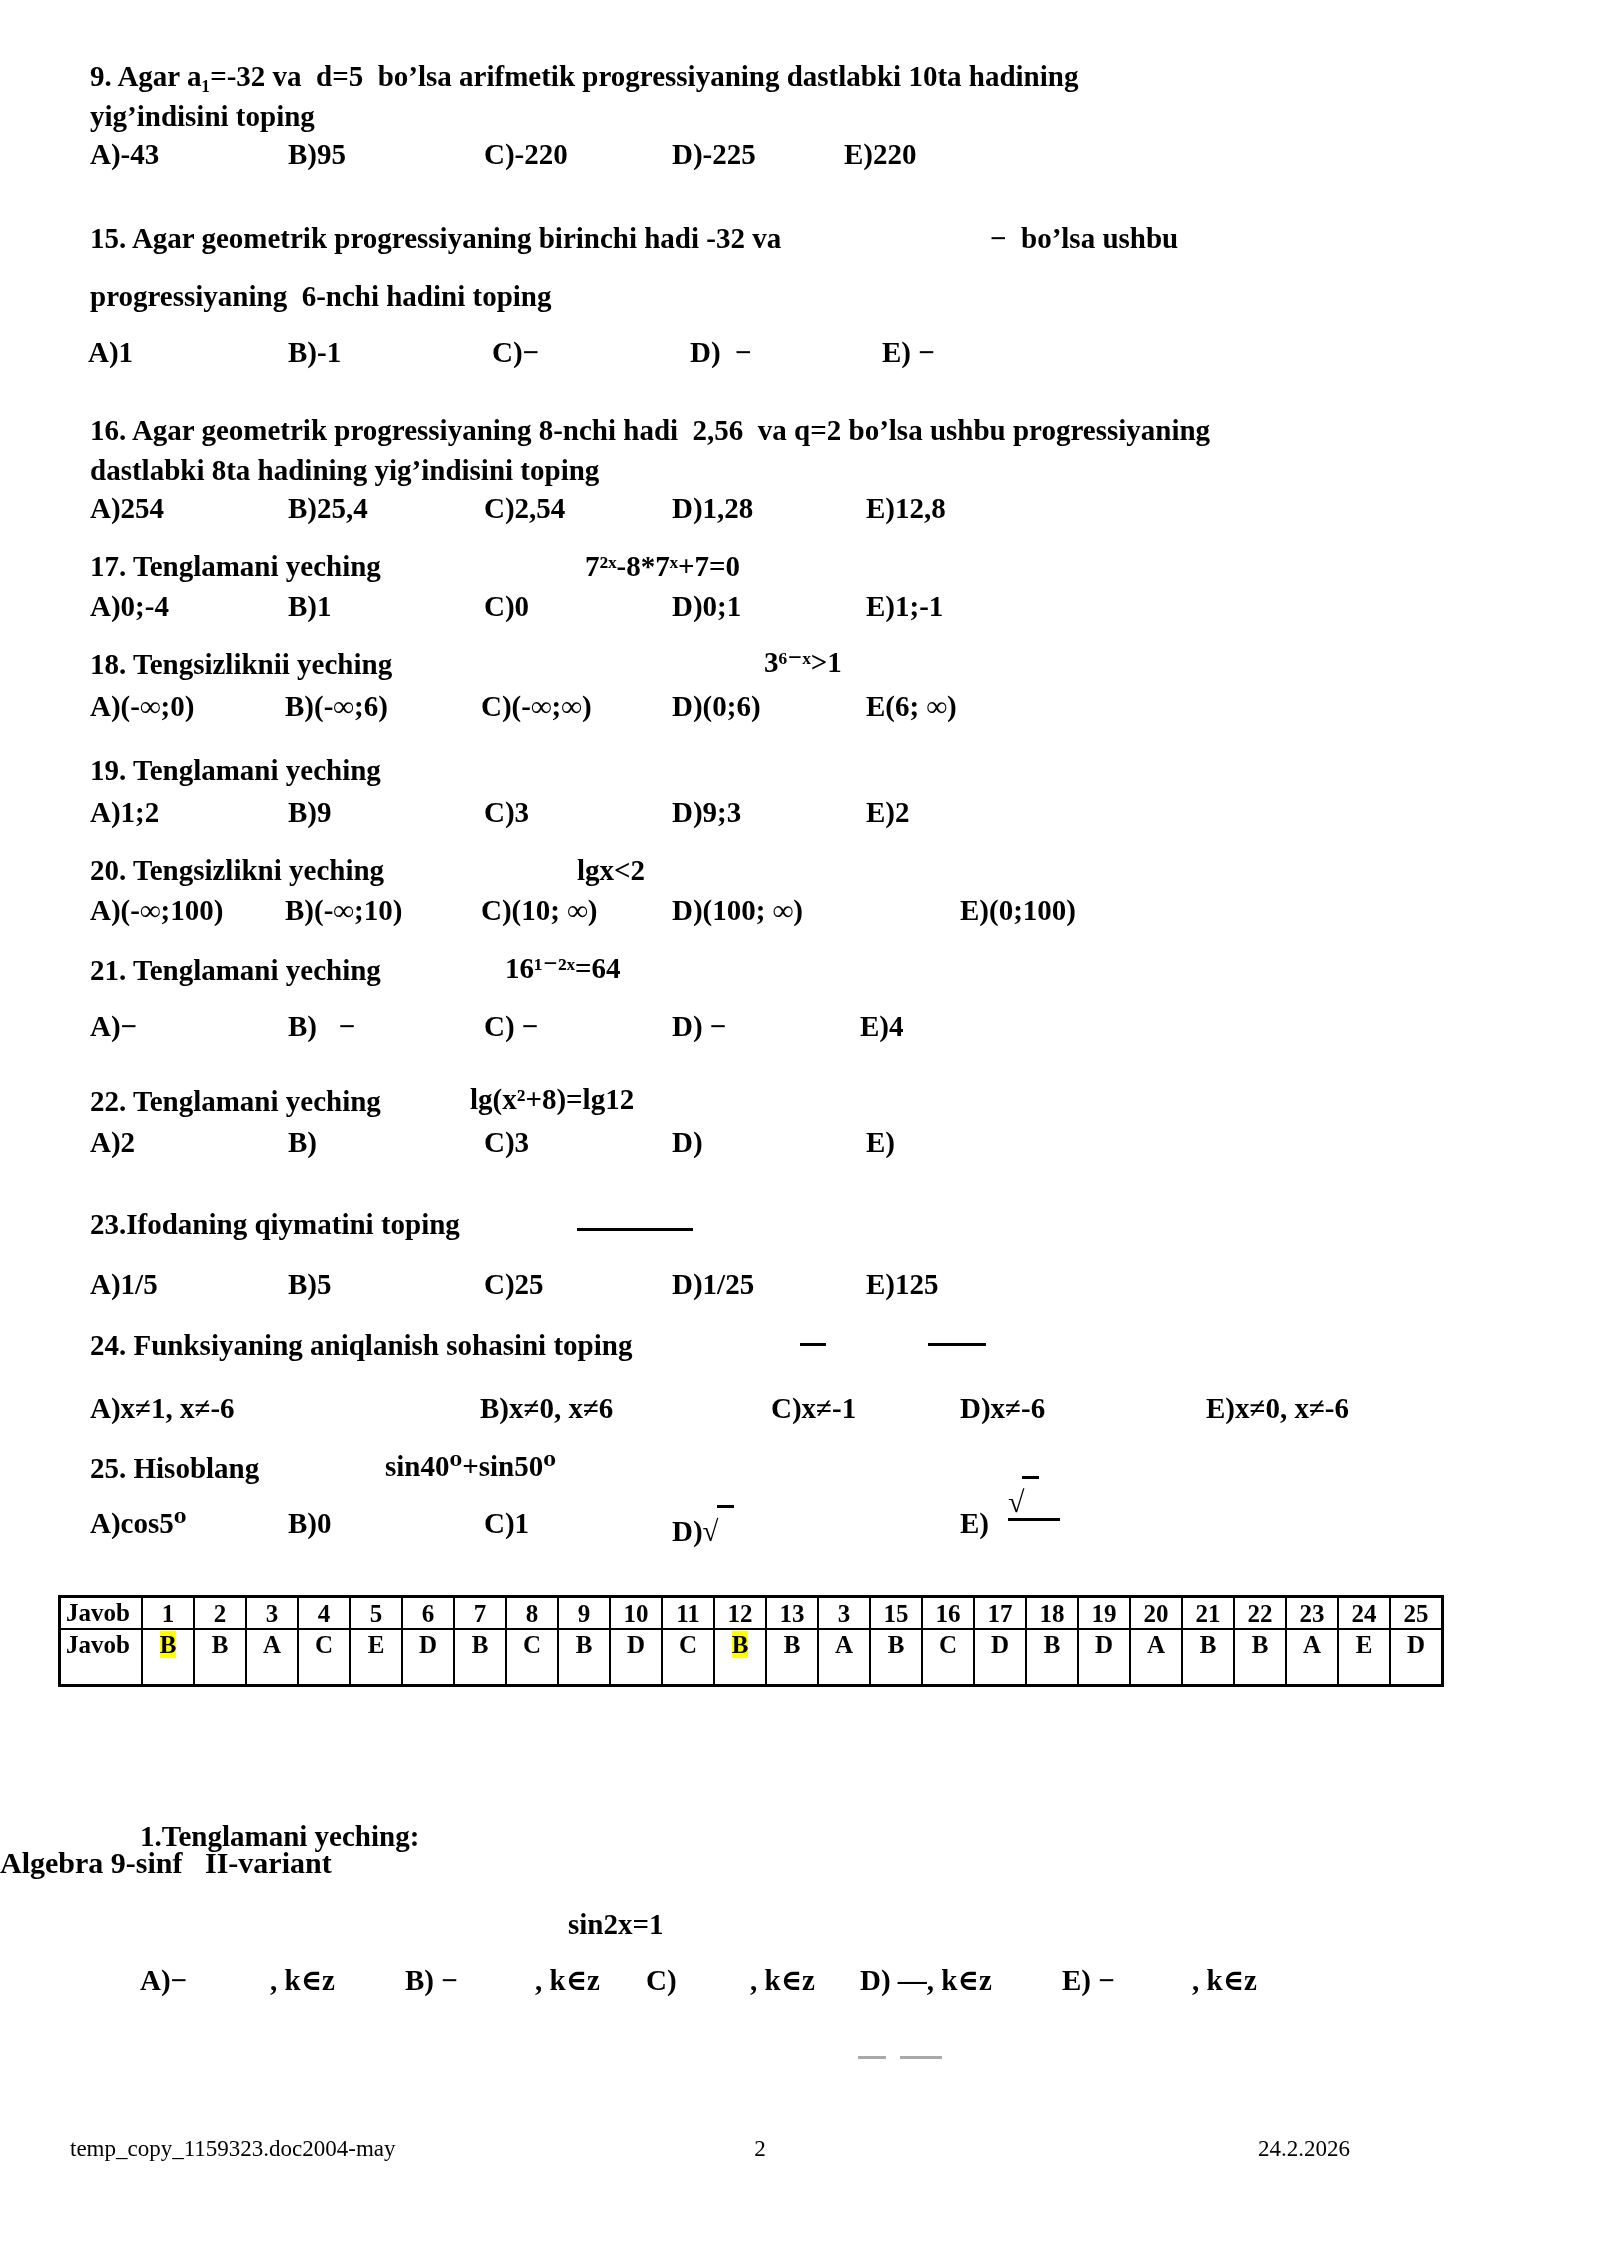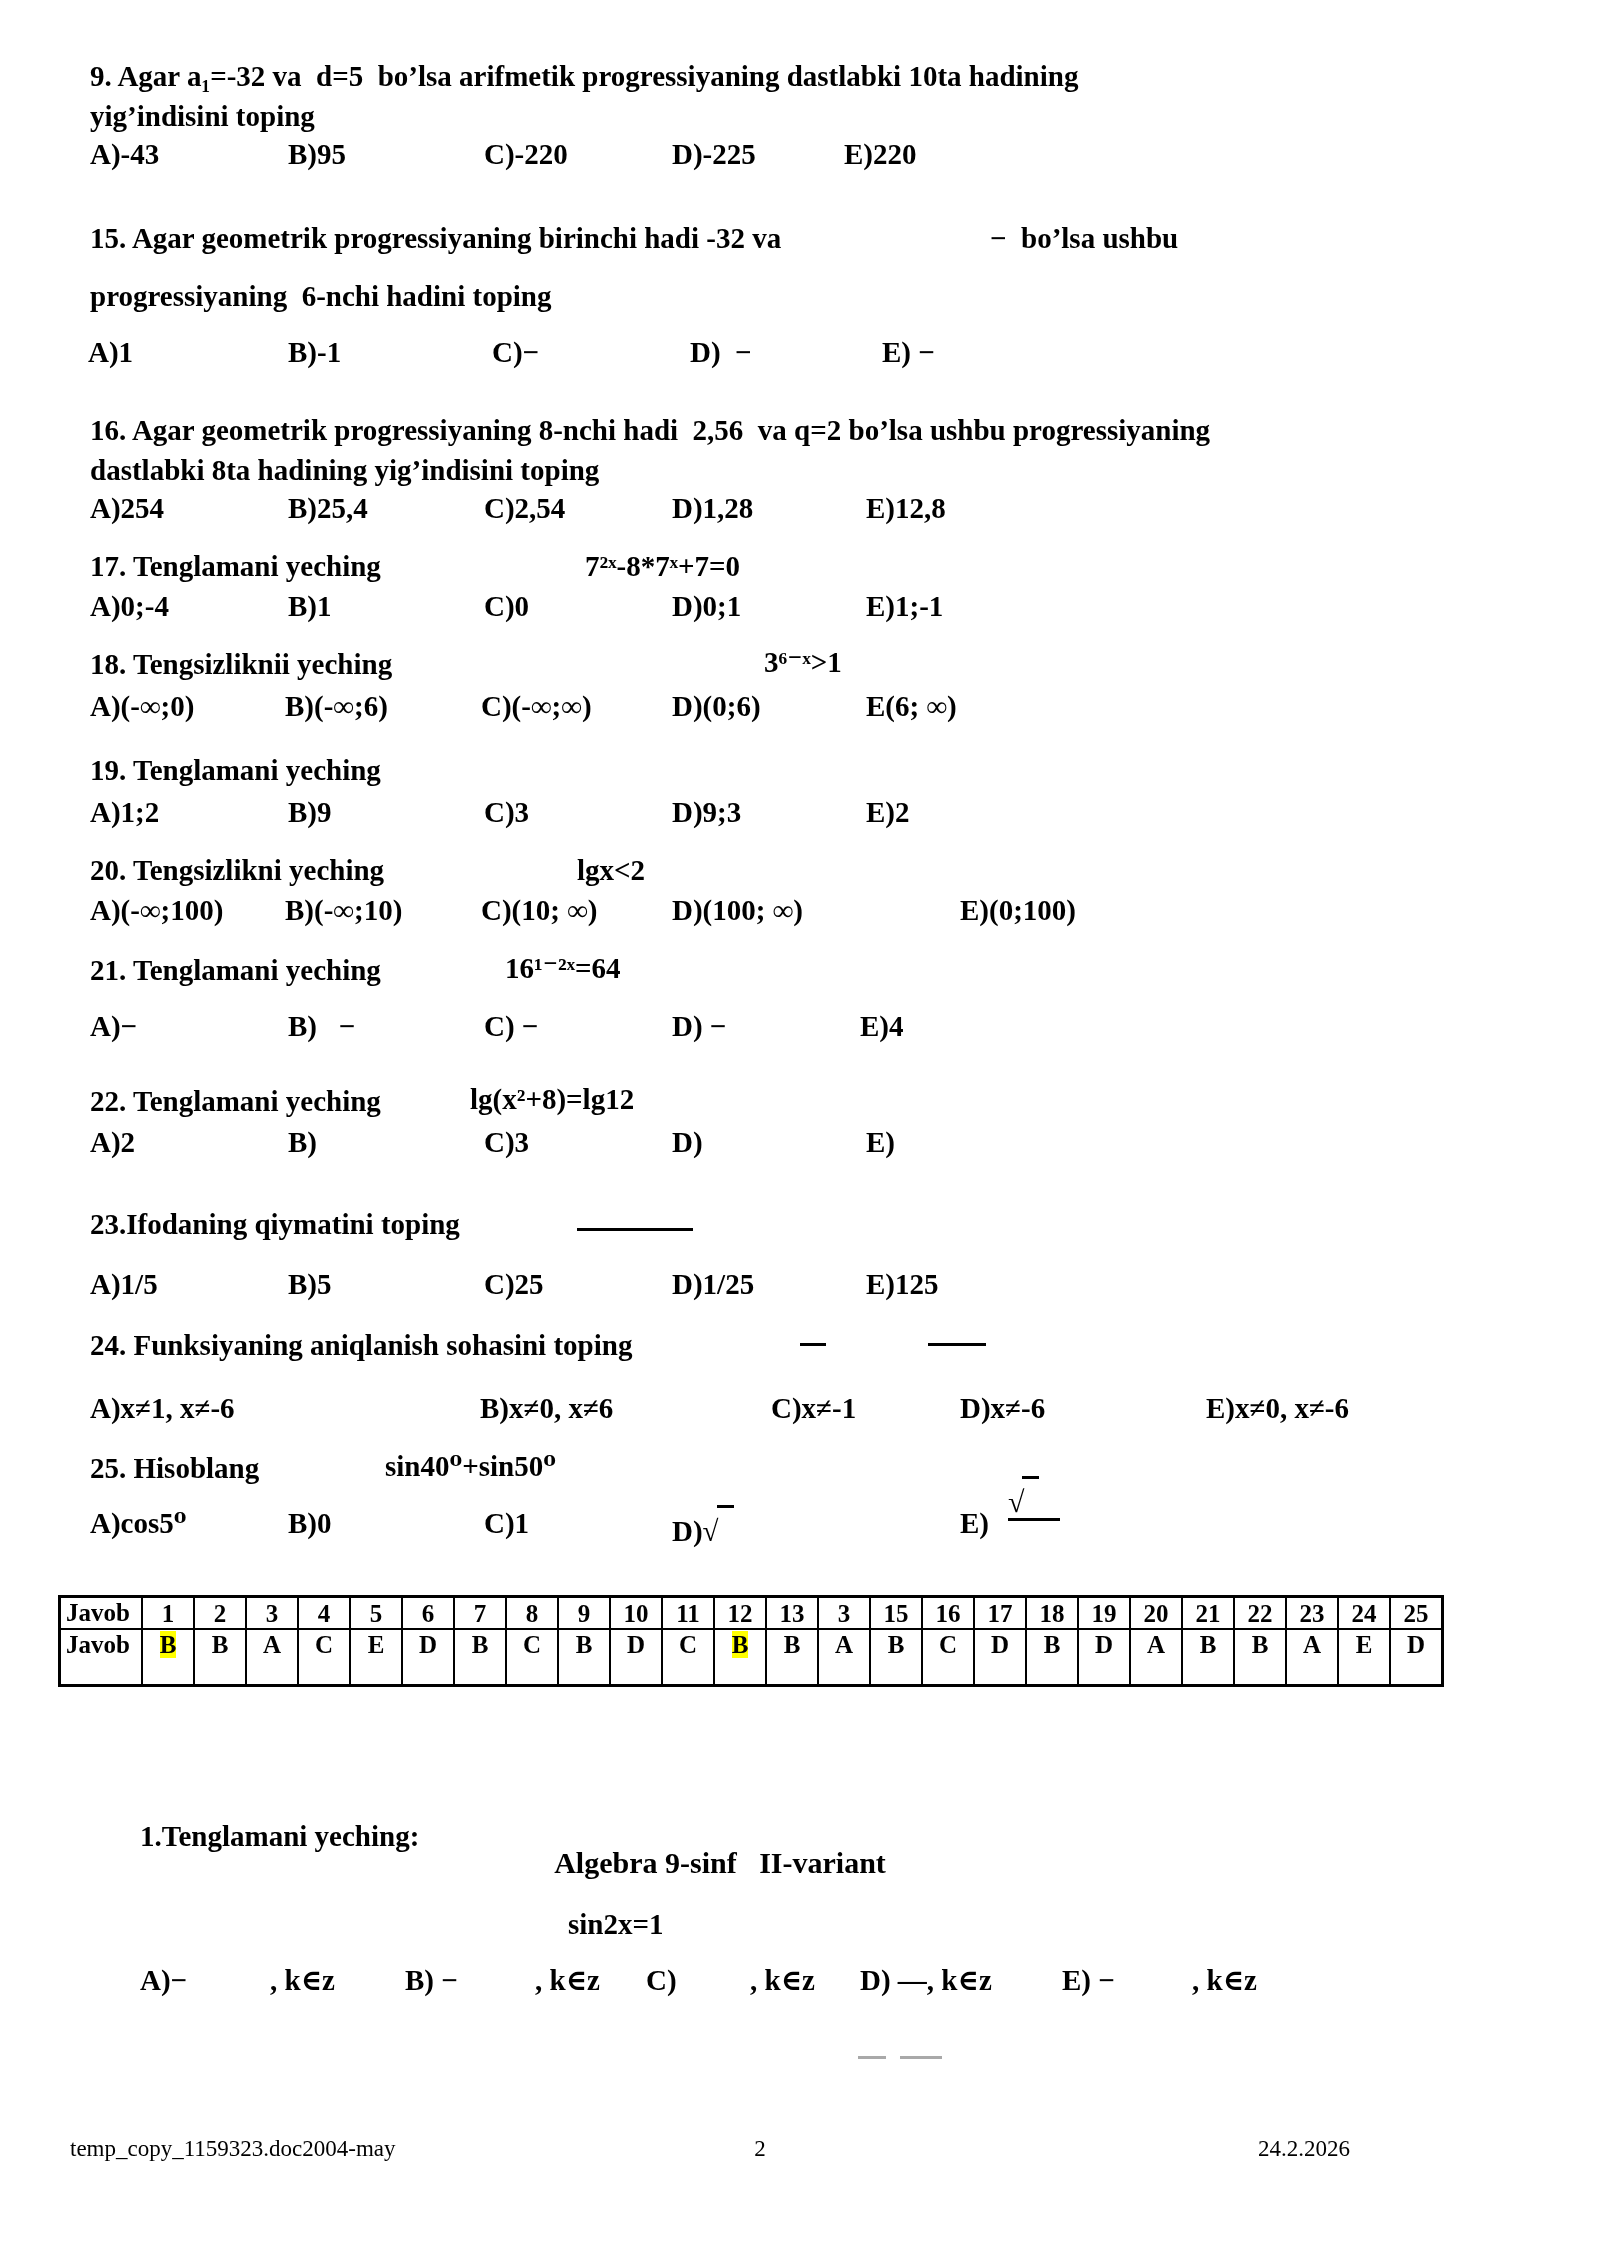--- a/index.html
+++ b/index.html
@@ -16,21 +16,21 @@
     position:absolute;
     white-space:pre;
     font-size:29px;
     line-height:36px;
   }
   .hline{position:absolute;border-top:3px solid #000;height:0;}
   .ghost{position:absolute;border-top:3px solid #a9a9a9;height:0;}
   .vinc{display:inline-block;width:17px;border-top:3px solid #000;height:18px;vertical-align:15px;margin-left:-2px;}
   .q25e{position:absolute;font-size:30px;line-height:30px;}
   .q25e .fbar{border-top:3px solid #000;width:52px;margin-top:1px;}
-  .center-line{position:absolute;white-space:pre;font-size:30px;text-align:center;}
+  .center-line{position:absolute;white-space:pre;font-size:30px;text-align:left;}
   table.akey{position:absolute;left:58px;top:1595px;border-collapse:collapse;border:3px solid #000;table-layout:fixed;}
   .akey td{border:2px solid #000;font-size:25px;line-height:27px;font-weight:bold;text-align:center;padding:1px 3px;overflow:hidden;}
   .akey td.lbl{width:72px;text-align:left;padding-left:5px;word-break:break-all;vertical-align:top;}
   .akey td.num{width:44px;}
   .akey tr.hdr td{height:28px;}
   .akey tr.ans td{height:52px;vertical-align:top;}
   .hl{background:#ffff00;}
   .footer-item{position:absolute;font-weight:normal;font-size:23px;white-space:pre;}
 </style>
 </head>

